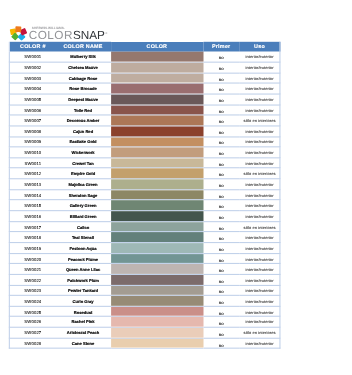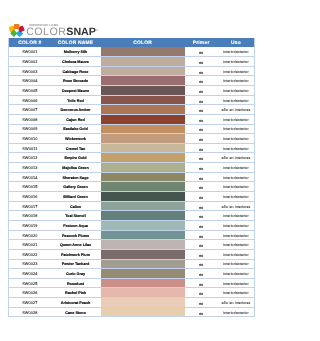--- a/index.html
+++ b/index.html
@@ -10,21 +10,21 @@
 
   
   .logo{position:absolute;left:0;top:0;width:120px;height:40px;}
   .pinwheel{position:absolute;left:8px;top:23px;width:18px;height:14px;display:block;}
   .sw-name{position:absolute;left:28.9px;top:23.8px;font-size:2.9px;line-height:2.9px;
            letter-spacing:0.02px;color:#9a9a9e;font-weight:700;white-space:nowrap;
            font-family:"Liberation Sans",sans-serif;transform-origin:0 0;}
   .cs-name{position:absolute;left:26.2px;top:27.1px;font-size:10.7px;line-height:10.7px;white-space:nowrap;
            font-family:"Liberation Sans",sans-serif;letter-spacing:0.42px;}
   .cs-color{color:#939498;font-weight:400;}
-  .cs-snap{color:#2f3337;font-weight:700;letter-spacing:-0.05px;}
+  .cs-snap{color:#2f3337;font-weight:400;letter-spacing:-0.05px;}
   .cs-reg{font-size:2.6px;position:relative;top:-4.6px;left:0.4px;color:#7a7c80;font-weight:400;}
 
   
   .tbl{position:absolute;left:8.4px;top:38.2px;width:247px;border-collapse:collapse;
        table-layout:fixed;font-size:4.2px;}
   .tbl th{background:#4a7ebb;color:#ffffff;font-weight:700;font-size:4.9px;
           letter-spacing:.22px;height:8.75px;padding:0;text-align:center;vertical-align:bottom;
           line-height:7.1px;box-sizing:border-box;-webkit-text-stroke:0.13px #ffffff;}
   .tbl td{height:9.64px;padding:0;border-bottom:1px solid #c2d2ea;vertical-align:middle;
           background:#ffffff;line-height:5.7px;box-sizing:border-box;padding-top:2.95px;}

